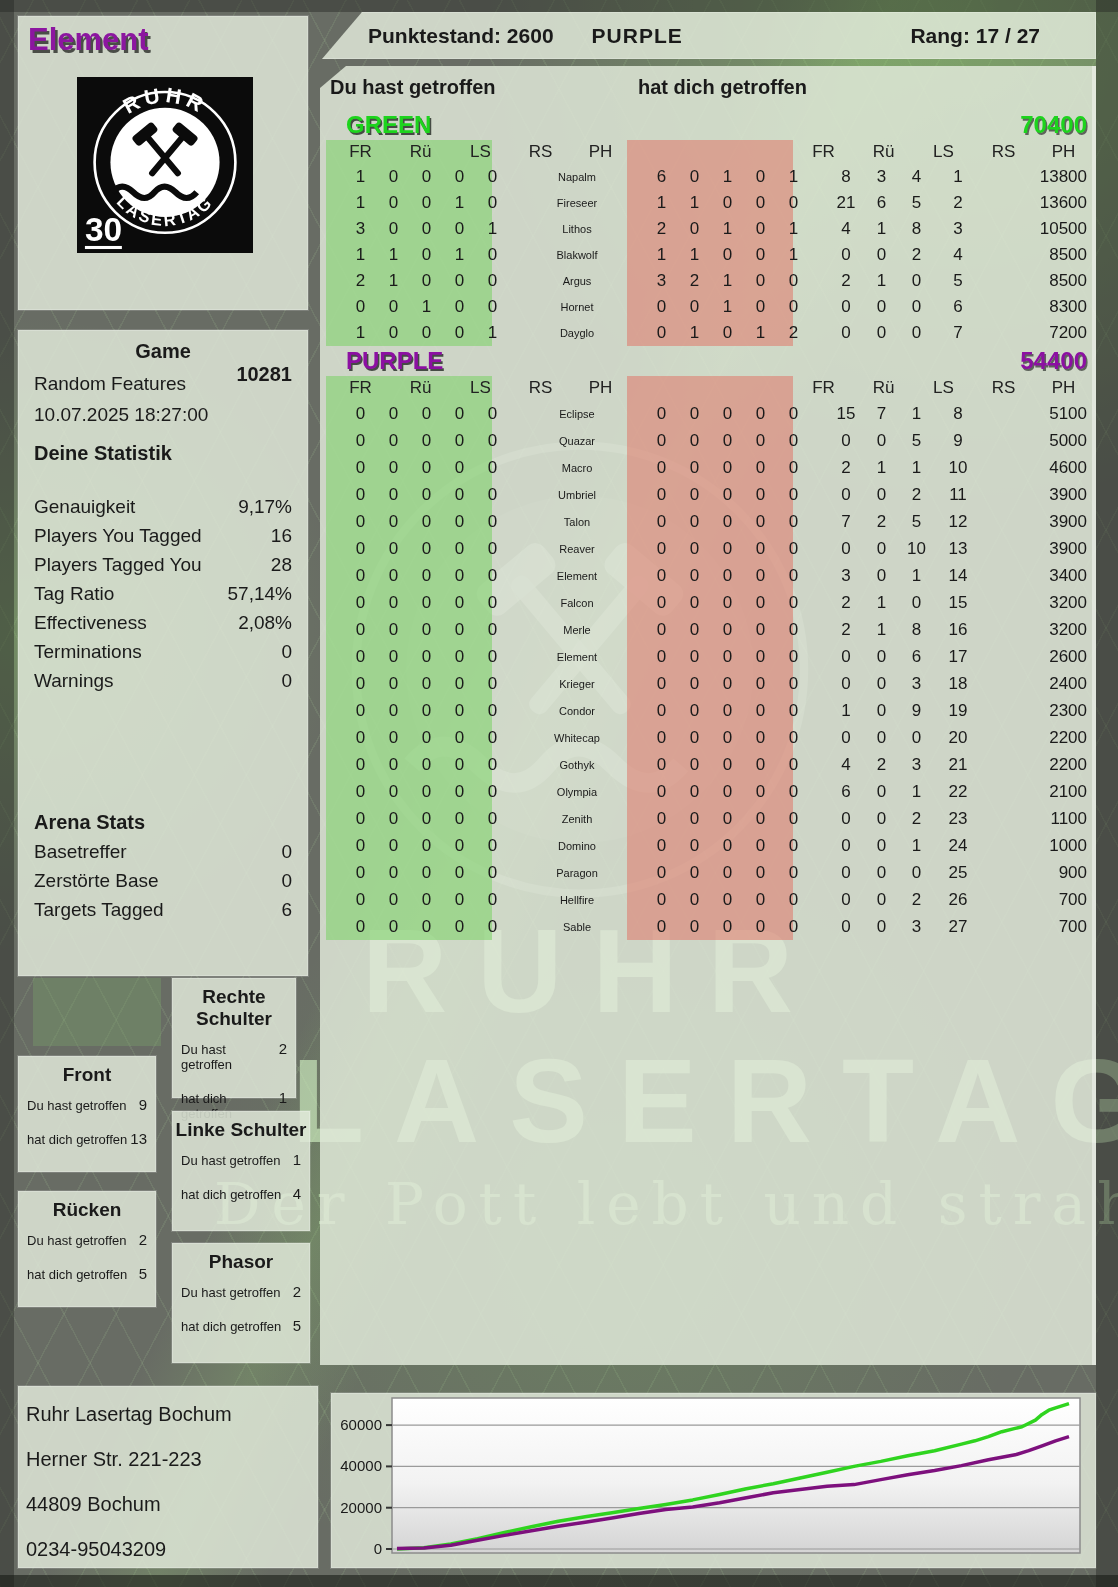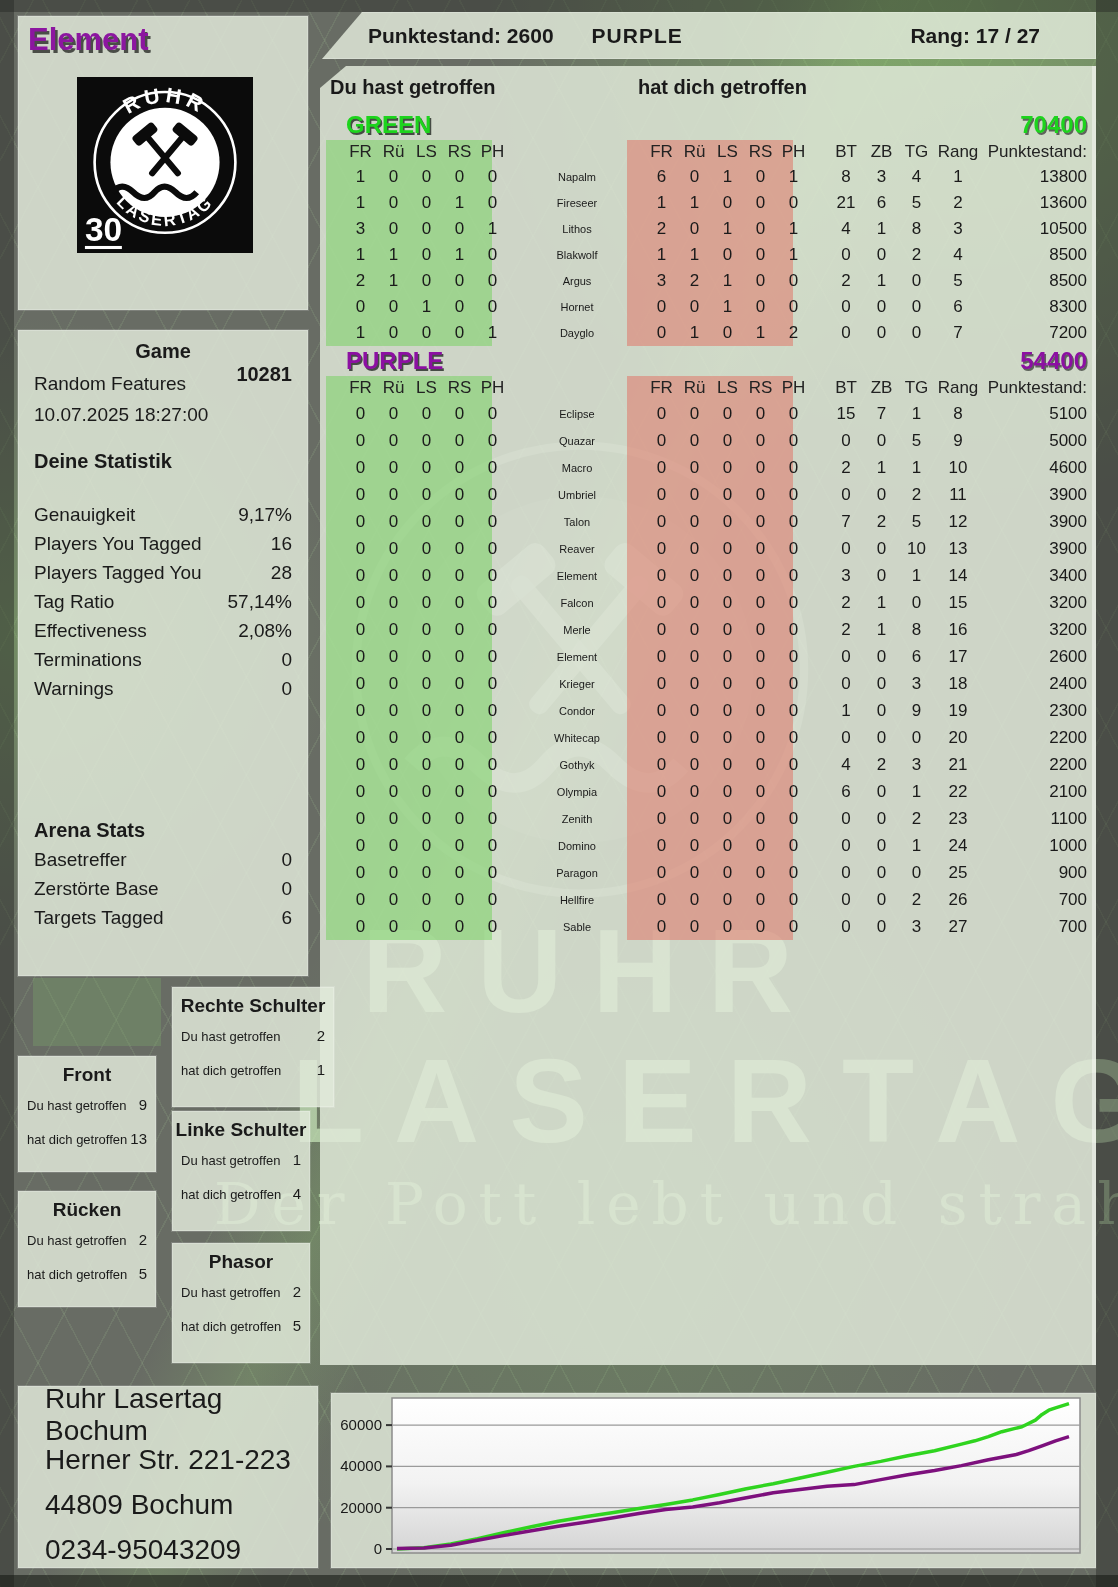--- a/index.html
+++ b/index.html
@@ -55,21 +55,21 @@
   .team-section{position:relative;padding-left:18px;}
   .team-header{height:30px;display:flex;align-items:center;font-size:24px;font-weight:bold;}
   .team-name{margin-left:8px;text-shadow:1.5px 1.5px 0 rgba(45,50,45,0.85);}
   .team-total{margin-left:auto;margin-right:9px;text-shadow:1.5px 1.5px 0 rgba(45,50,45,0.7);}
   .block{position:absolute;top:30px;bottom:0;width:166px;z-index:0;}
   .block-green{left:6px;background:rgba(125,210,105,0.58);}
   .block-red{left:307px;background:rgba(224,118,104,0.55);}
   .srow{position:relative;z-index:1;display:grid;padding-left:6px;
     grid-template-columns:repeat(5,33px) 136px repeat(5,33px) 18px 36px 35px 35px 48px 1fr;
     align-items:center;height:var(--rh,26px);}
-  .colhdr{height:24px;font-size:15.5px;color:#222;}
+  .colhdr{height:24px;font-size:15.5px;color:#222;gap:27px;}
   .cell{text-align:center;font-size:17px;}
   .c-name{font-size:11px;}
   .c-score{text-align:right;padding-right:9px;}
 
   
   #stats-panel{left:18px;top:330px;width:290px;height:646px;font-size:19px;}
   #stats-inner{padding:10px 16px 0 16px;}
   .kv{display:flex;height:29px;align-items:center;}
   .kv .v{margin-left:auto;}
   .sec-title{font-weight:bold;font-size:20px;height:30px;display:flex;align-items:center;}
@@ -77,31 +77,31 @@
   #game-row .v{margin-left:auto;}
   .line31{height:31px;display:flex;align-items:center;}
 
   #spacer-box{left:33px;top:978px;width:128px;height:68px;background:rgba(120,160,105,0.38);
     box-shadow:none;}
 
   
   .zone-panel{font-size:13px;}
   #zone-front{left:18px;top:1056px;width:138px;height:116px;}
   #zone-ruecken{left:18px;top:1191px;width:138px;height:116px;}
-  #zone-rechte{left:172px;top:978px;width:162px;height:120px;margin-top:9px;}
+  #zone-rechte{left:172px;top:978px;width:124px;height:120px;}
   #zone-linke{left:172px;top:1111px;width:138px;height:120px;}
   #zone-phasor{left:172px;top:1243px;width:138px;height:120px;}
   .zone-title{font-size:19px;font-weight:bold;text-align:center;margin-top:8px;}
   .zone-row{display:flex;align-items:baseline;padding:0 9px;}
   .zone-row.first{margin-top:10px;} .zone-row.second{margin-top:17px;}
   .zone-row .zv{margin-left:auto;font-size:15px;}
 
   
   #address-panel{left:18px;top:1386px;width:300px;height:182px;}
-  #address-panel .addr-line{padding-left:27px;height:45px;display:flex;align-items:center;font-size:28px;}
+  #address-panel .addr-line{padding-left:8px;height:45px;display:flex;align-items:center;font-size:20px;text-align:right;}
   #address-panel .addr-line:first-child{margin-top:6px;}
 
   
   #chart-panel{left:331px;top:1393px;width:765px;height:175px;}
 </style>
 </head>
 <body>
 <div id="page">
 
   <div id="watermark">
@@ -738,21 +738,21 @@
   </div>
 
   <div class="panel" id="stats-panel">
     <div id="stats-inner">
       <div id="game-row">
         <span>Game</span>
         <span class="v">10281</span>
       </div>
       <div class="line31">Random Features</div>
       <div class="line31">10.07.2025 18:27:00</div>
-      <div class="sec-title" style="margin-top:16px;">Deine Statistik</div>
+      <div class="sec-title" style="margin-top:8px;">Deine Statistik</div>
       <div id="your-stats-rows" style="margin-top:24px;">
           <div class="kv">
             <span>Genauigkeit</span>
             <span class="v">9,17%</span>
           </div>
           <div class="kv">
             <span>Players You Tagged</span>
             <span class="v">16</span>
           </div>
           <div class="kv">

